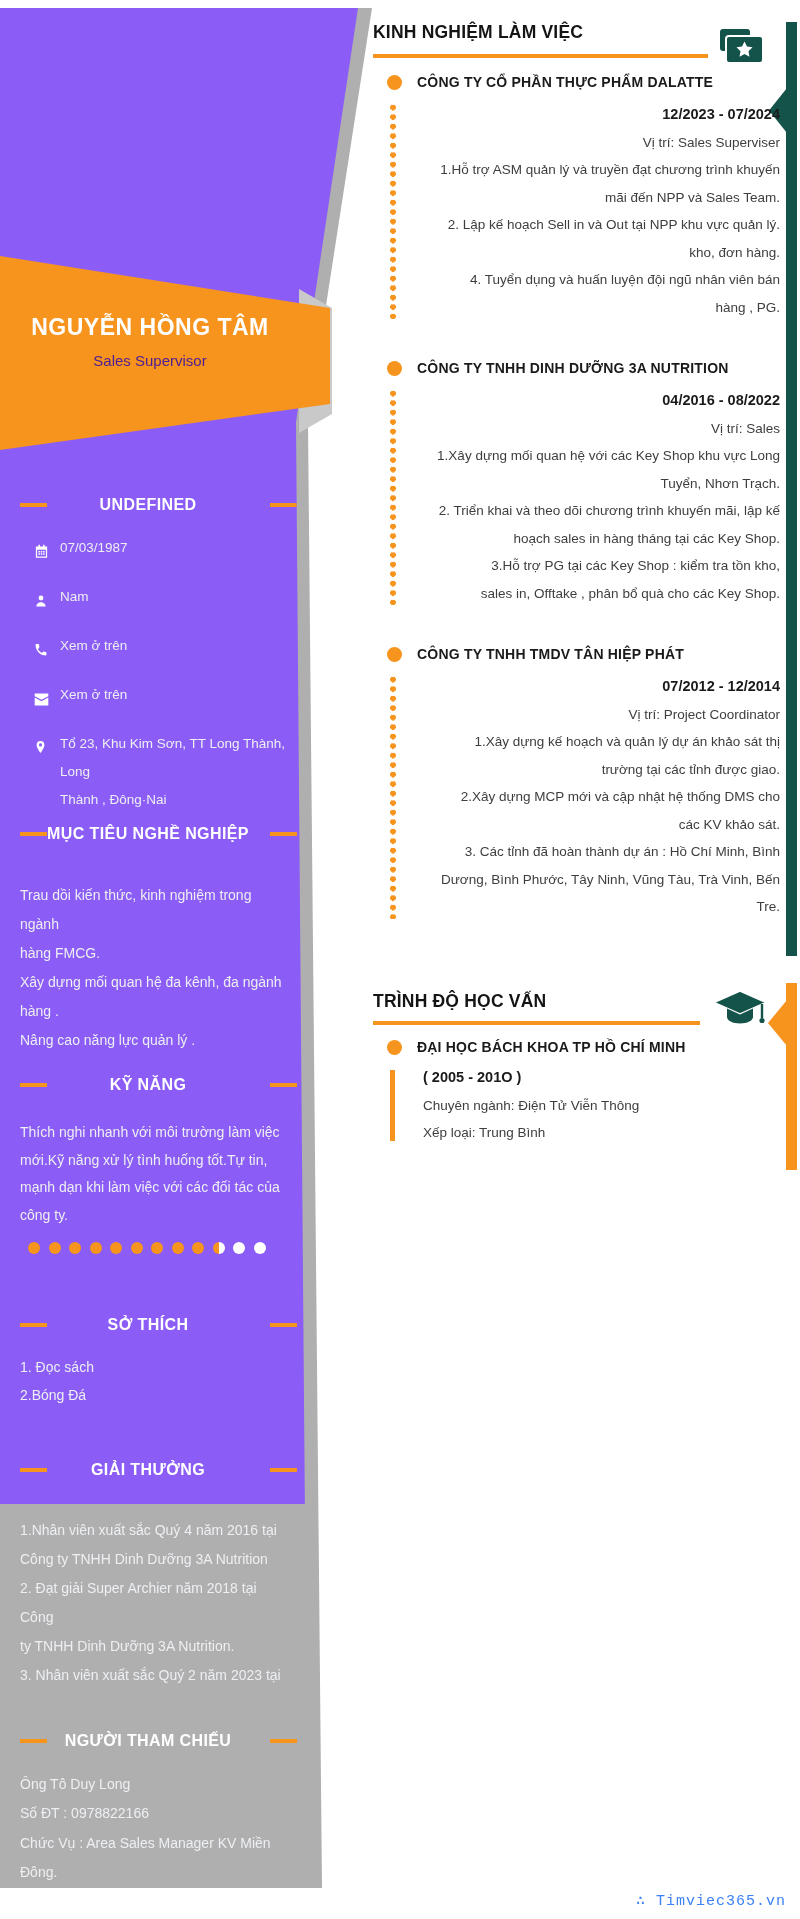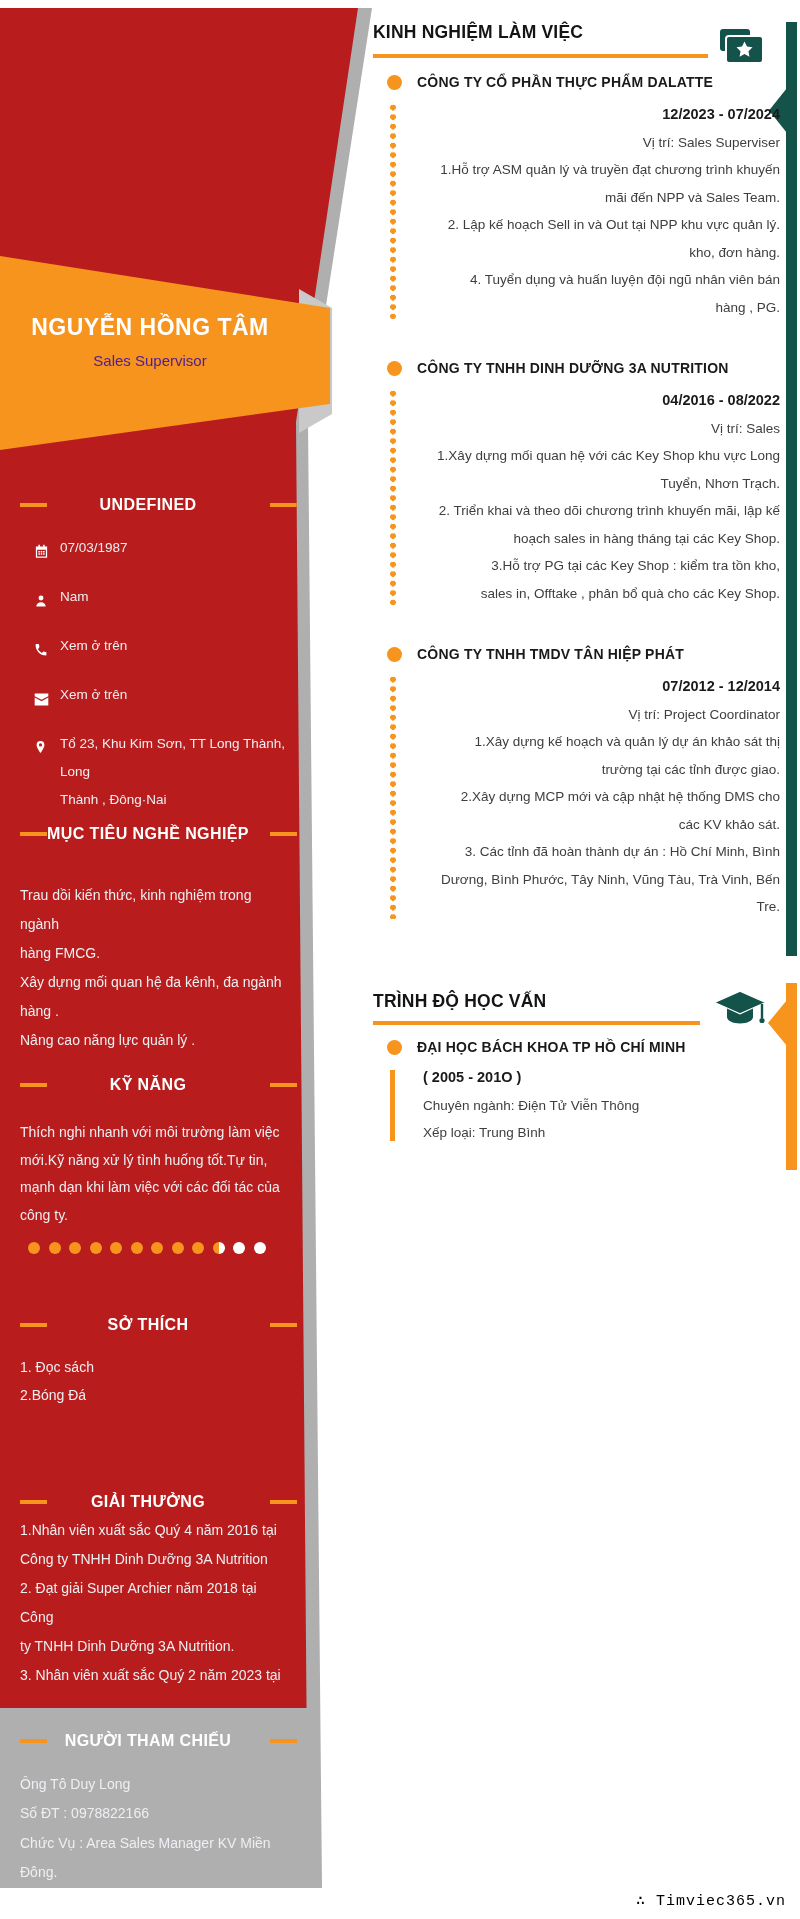--- a/index.html
+++ b/index.html
@@ -3,21 +3,21 @@
 <meta charset="utf-8">
 <style>
   * { margin:0; padding:0; box-sizing:border-box; }
   html,body { background:#fff; }
   .page { position:relative; width:800px; height:1919px; background:#fff; overflow:hidden;
           font-family:"Liberation Sans","DejaVu Sans",sans-serif; }
 
   
   .sidebar-shadow { position:absolute; left:0; top:8px; width:382px; height:1880px; background:#AFAFAF;
     clip-path:polygon(0 0, 372px 0, 308px 414px, 322px 1880px, 0 1880px); z-index:1; }
-  .sidebar { position:absolute; left:0; top:8px; width:372px; height:1700px; background:#b91c1c;
+  .sidebar { position:absolute; left:0; top:8px; width:372px; height:1496px; background:#8b5cf6;
     clip-path:polygon(0 0, 358px 0, 296px 414px, 308px 1880px, 0 1880px); z-index:2; color:#EDEFF2; }
   .banner-fold { position:absolute; left:299px; top:289px; width:33px; height:144px; background:#C9C9C9;
     clip-path:polygon(0 0, 100% 19px, 100% 125px, 0 144px); z-index:3; }
   .banner { position:absolute; left:0; top:250px; width:330px; height:205px; background:#F7941D;
     clip-path:polygon(0 6px, 100% 58px, 100% 154px, 0 200px); z-index:4; text-align:center; }
   .banner .nm { margin-top:64px; width:300px; font-size:23px; font-weight:bold; color:#fff; letter-spacing:.5px; }
   .banner .jt { margin-top:11px; width:300px; font-size:15px; color:#4c1d95; }
 
   
   .photo { position:absolute; left:52px; top:23px; width:218px; height:218px; border-radius:50%;
@@ -68,21 +68,21 @@
   .ribbon-g { position:absolute; left:786px; top:22px; width:11px; height:934px; background:#14534A; z-index:4; }
   .notch-g { position:absolute; left:769px; top:88px; width:18px; height:45px; background:#14534A;
     clip-path:polygon(100% 0,100% 100%,0 50%); z-index:4; }
   .ribbon-o { position:absolute; left:786px; top:983px; width:11px; height:187px; background:#F7941D; z-index:4; }
   .notch-o { position:absolute; left:768px; top:1000px; width:19px; height:46px; background:#F7941D;
     clip-path:polygon(100% 0,100% 100%,0 50%); z-index:4; }
   .folder-badge { position:absolute; left:718px; top:27px; z-index:5; }
   .cap-badge { position:absolute; left:712px; top:988px; z-index:5; }
 
   .footer { position:absolute; left:636px; top:1891px; font-family:"Liberation Mono","DejaVu Sans Mono",monospace;
-    font-size:15px; letter-spacing:1px; color:#000000; z-index:5; }
+    font-size:15px; letter-spacing:1px; color:#3b82f6; z-index:5; }
 </style>
 </head>
 <body>
 
 <div class="page">
 
   <div class="sidebar-shadow"></div>
 
   <aside class="sidebar">
     <div class="s-sec" style="top:487px">
@@ -183,21 +183,21 @@
         <span>SỞ THÍCH</span>
         <span class="dash dash-r"></span>
       </div>
     </div>
     <div class="s-lines lh28" style="top:1346px">
 
     <p class="s-line">1. Đọc sách</p>
         <p class="s-line">2.Bóng Đá</p>
       </div>
 
-    <div class="s-sec" style="top:1484px">
+    <div class="s-sec" style="top:1452px">
       <div class="s-head">
         <span class="dash dash-l"></span>
         <span>GIẢI THƯỞNG</span>
         <span class="dash dash-r"></span>
       </div>
     </div>
     <div class="s-lines lh29" style="top:1508px">
 
     <p class="s-line">1.Nhân viên xuất sắc Quý 4 năm 2016 tại</p>
         <p class="s-line">Công ty TNHH Dinh Dưỡng 3A Nutrition</p>

